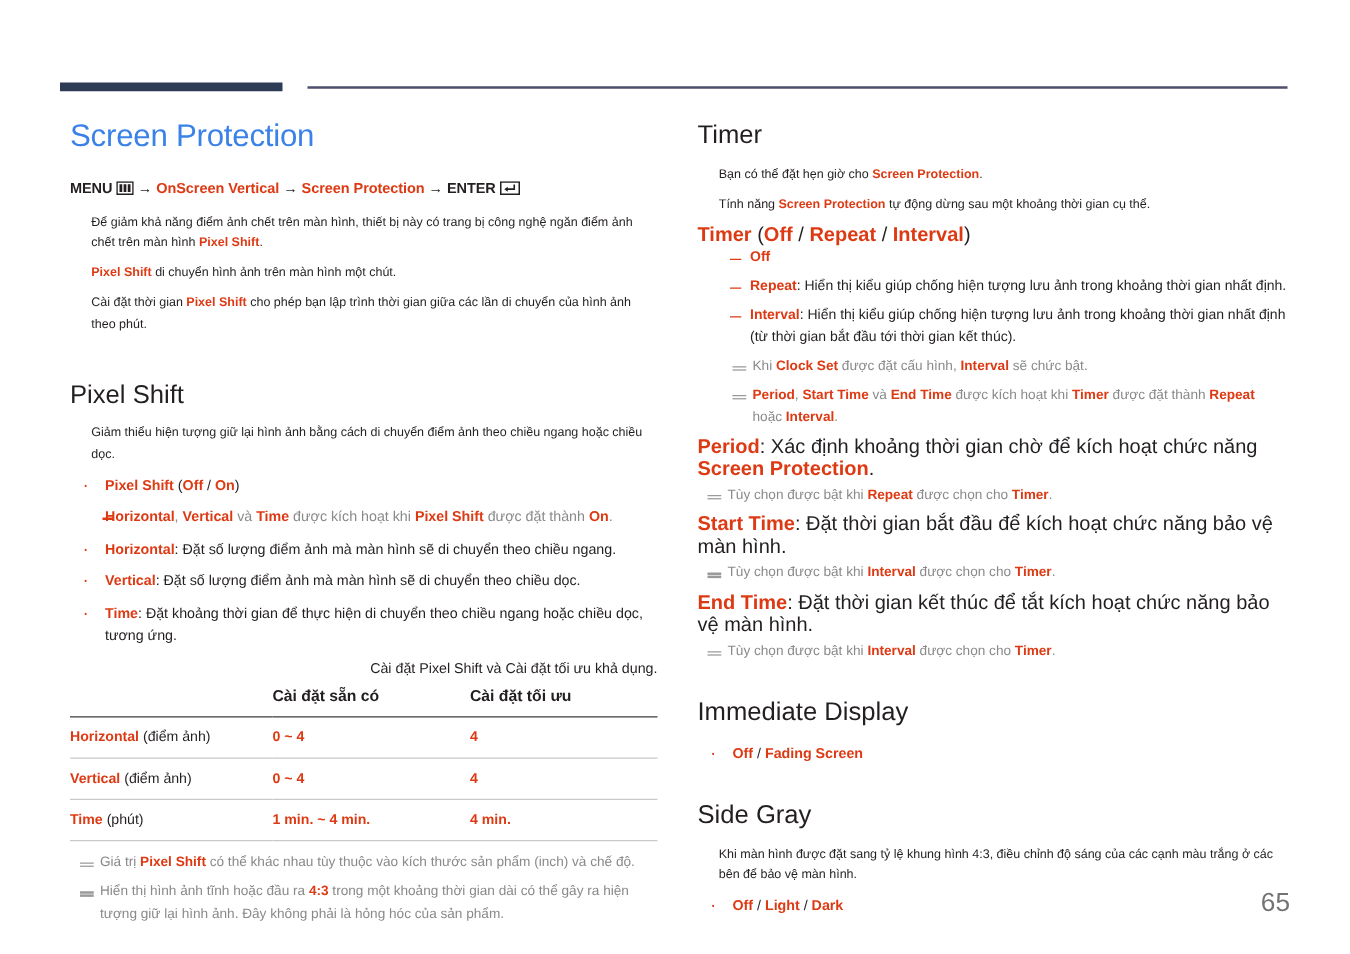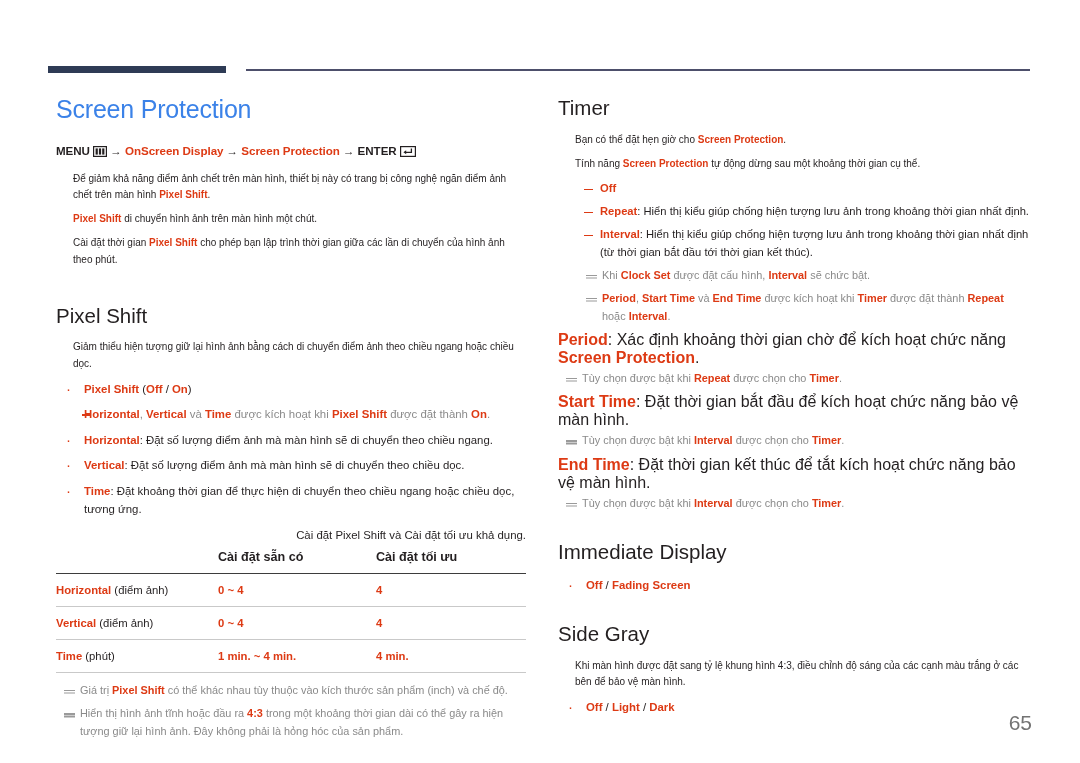--- a/index.html
+++ b/index.html
@@ -141,21 +141,21 @@
       <span>MENU</span>
       <span class="ico ico-menu">
         <svg width="14" height="11" viewBox="0 0 14 11">
           <rect x="0.6" y="0.6" width="12.8" height="9.8" fill="none" stroke="#231f20" stroke-width="1.2"></rect>
           <rect x="2.6" y="2.4" width="2.2" height="6.2" fill="#231f20"></rect>
           <rect x="5.9" y="2.4" width="2.2" height="6.2" fill="#231f20"></rect>
           <rect x="9.2" y="2.4" width="2.2" height="6.2" fill="#231f20"></rect>
         </svg>
       </span>
       <span>→</span>
-      <span class="r">OnScreen Display</span>
+      <span class="r">OnScreen Vertical</span>
       <span>→</span>
       <span class="r">Screen Protection</span>
       <span>→</span>
       <span>ENTER</span>
       <span class="ico ico-enter">
         <svg width="16" height="11" viewBox="0 0 16 11">
           <rect x="0.6" y="0.6" width="14.8" height="9.8" fill="none" stroke="#231f20" stroke-width="1.2"></rect>
           <path d="M11.4 2.6 L11.4 6.3 L5.3 6.3" fill="none" stroke="#231f20" stroke-width="1.3"></path>
           <path d="M6.2 4.3 L3.4 6.3 L6.2 8.3 Z" fill="#231f20"></path>
         </svg>
@@ -214,20 +214,21 @@
   </div>
 
   <div class="col col-right">
 
     <h2 class="sec-title">Timer</h2>
     <div id="timer-paras">
         <p class="p"><span>Bạn có thể đặt hẹn giờ cho </span><span class="rb">Screen Protection</span><span>.</span></p>
         <p class="p"><span>Tính năng </span><span class="rb">Screen Protection</span><span> tự động dừng sau một khoảng thời gian cụ thể.</span></p>
       </div>
     <ul class="plain" id="timer-items">
+        <li class="dot"><span class="rb">Timer</span><span> (</span><span class="rb">Off</span><span> / </span><span class="rb">Repeat</span><span> / </span><span class="rb">Interval</span><span>)</span></li>
         <li class="dash"><span class="rb">Off</span></li>
         <li class="dash"><span class="rb">Repeat</span><span>: Hiển thị kiểu giúp chống hiện tượng lưu ảnh trong khoảng thời gian nhất định.</span></li>
         <li class="dash"><span class="rb">Interval</span><span>: Hiển thị kiểu giúp chống hiện tượng lưu ảnh trong khoảng thời gian nhất định (từ thời gian bắt đầu tới thời gian kết thúc).</span></li>
         <div class="note ind"><span class="gray">Khi </span><span class="rb">Clock Set</span><span class="gray"> được đặt cấu hình, </span><span class="rb">Interval</span><span class="gray"> sẽ chức bật.</span></div>
         <div class="note ind"><span class="rb">Period</span><span class="gray">, </span><span class="rb">Start Time</span><span class="gray"> và </span><span class="rb">End Time</span><span class="gray"> được kích hoạt khi </span><span class="rb">Timer</span><span class="gray"> được đặt thành </span><span class="rb">Repeat</span><span class="gray"> hoặc </span><span class="rb">Interval</span><span class="gray">.</span></div>
         <li class="dot"><span class="rb">Period</span><span>: Xác định khoảng thời gian chờ để kích hoạt chức năng </span><span class="rb">Screen Protection</span><span>.</span></li>
         <div class="note"><span class="gray">Tùy chọn được bật khi </span><span class="rb">Repeat</span><span class="gray"> được chọn cho </span><span class="rb">Timer</span><span class="gray">.</span></div>
         <li class="dot"><span class="rb">Start Time</span><span>: Đặt thời gian bắt đầu để kích hoạt chức năng bảo vệ màn hình.</span></li>
         <div class="note"><span class="gray">Tùy chọn được bật khi </span><span class="rb">Interval</span><span class="gray"> được chọn cho </span><span class="rb">Timer</span><span class="gray">.</span></div>
         <li class="dot"><span class="rb">End Time</span><span>: Đặt thời gian kết thúc để tắt kích hoạt chức năng bảo vệ màn hình.</span></li>

